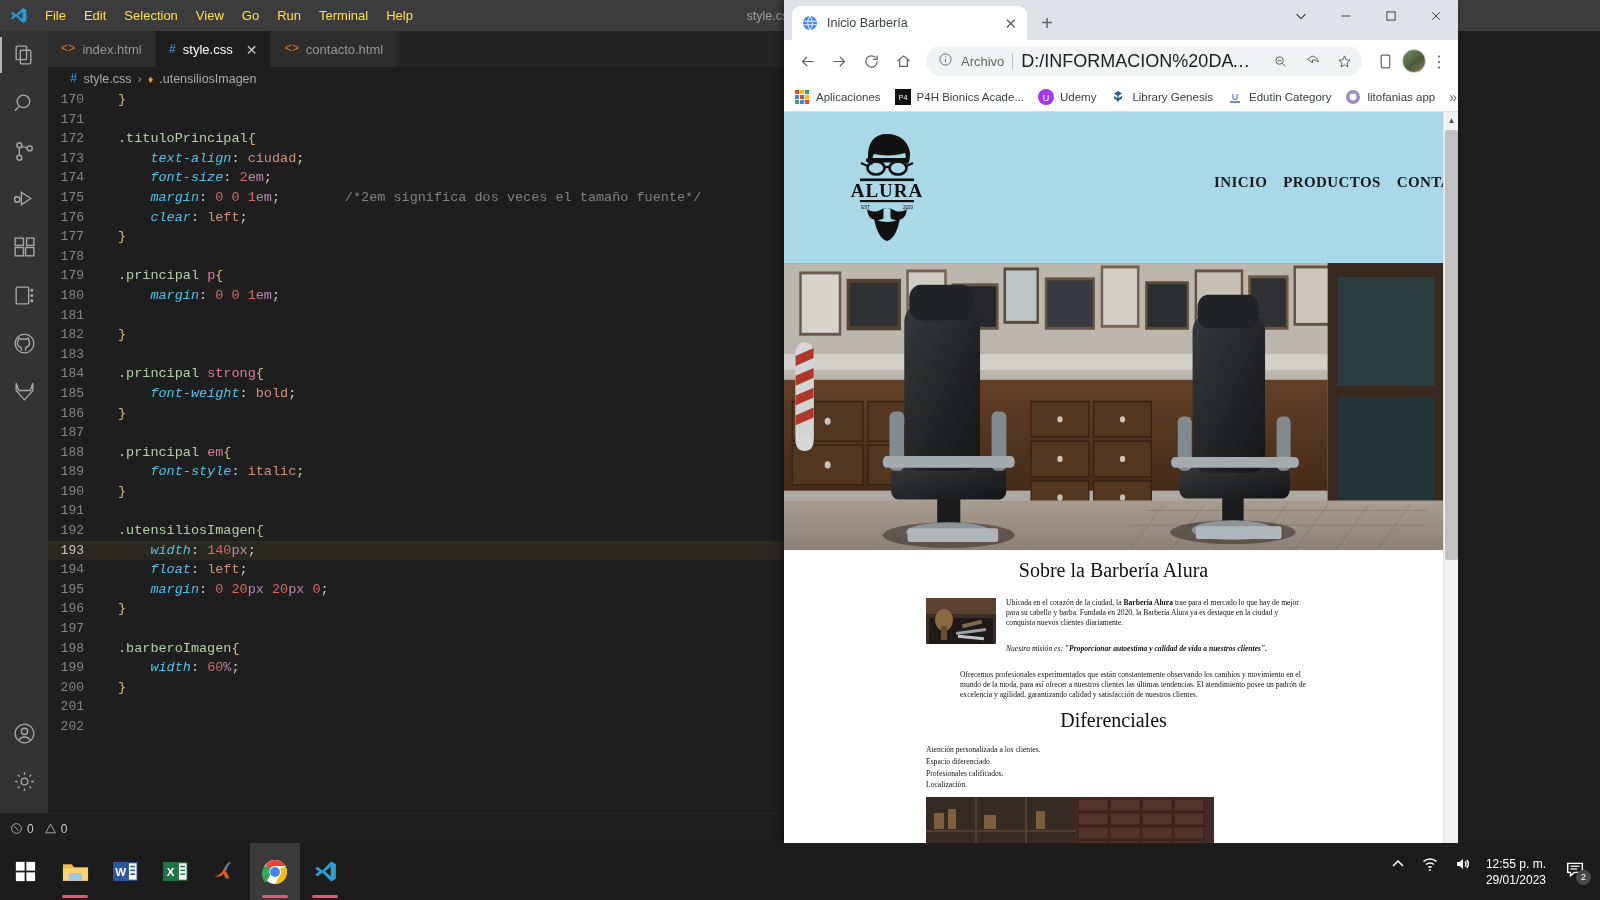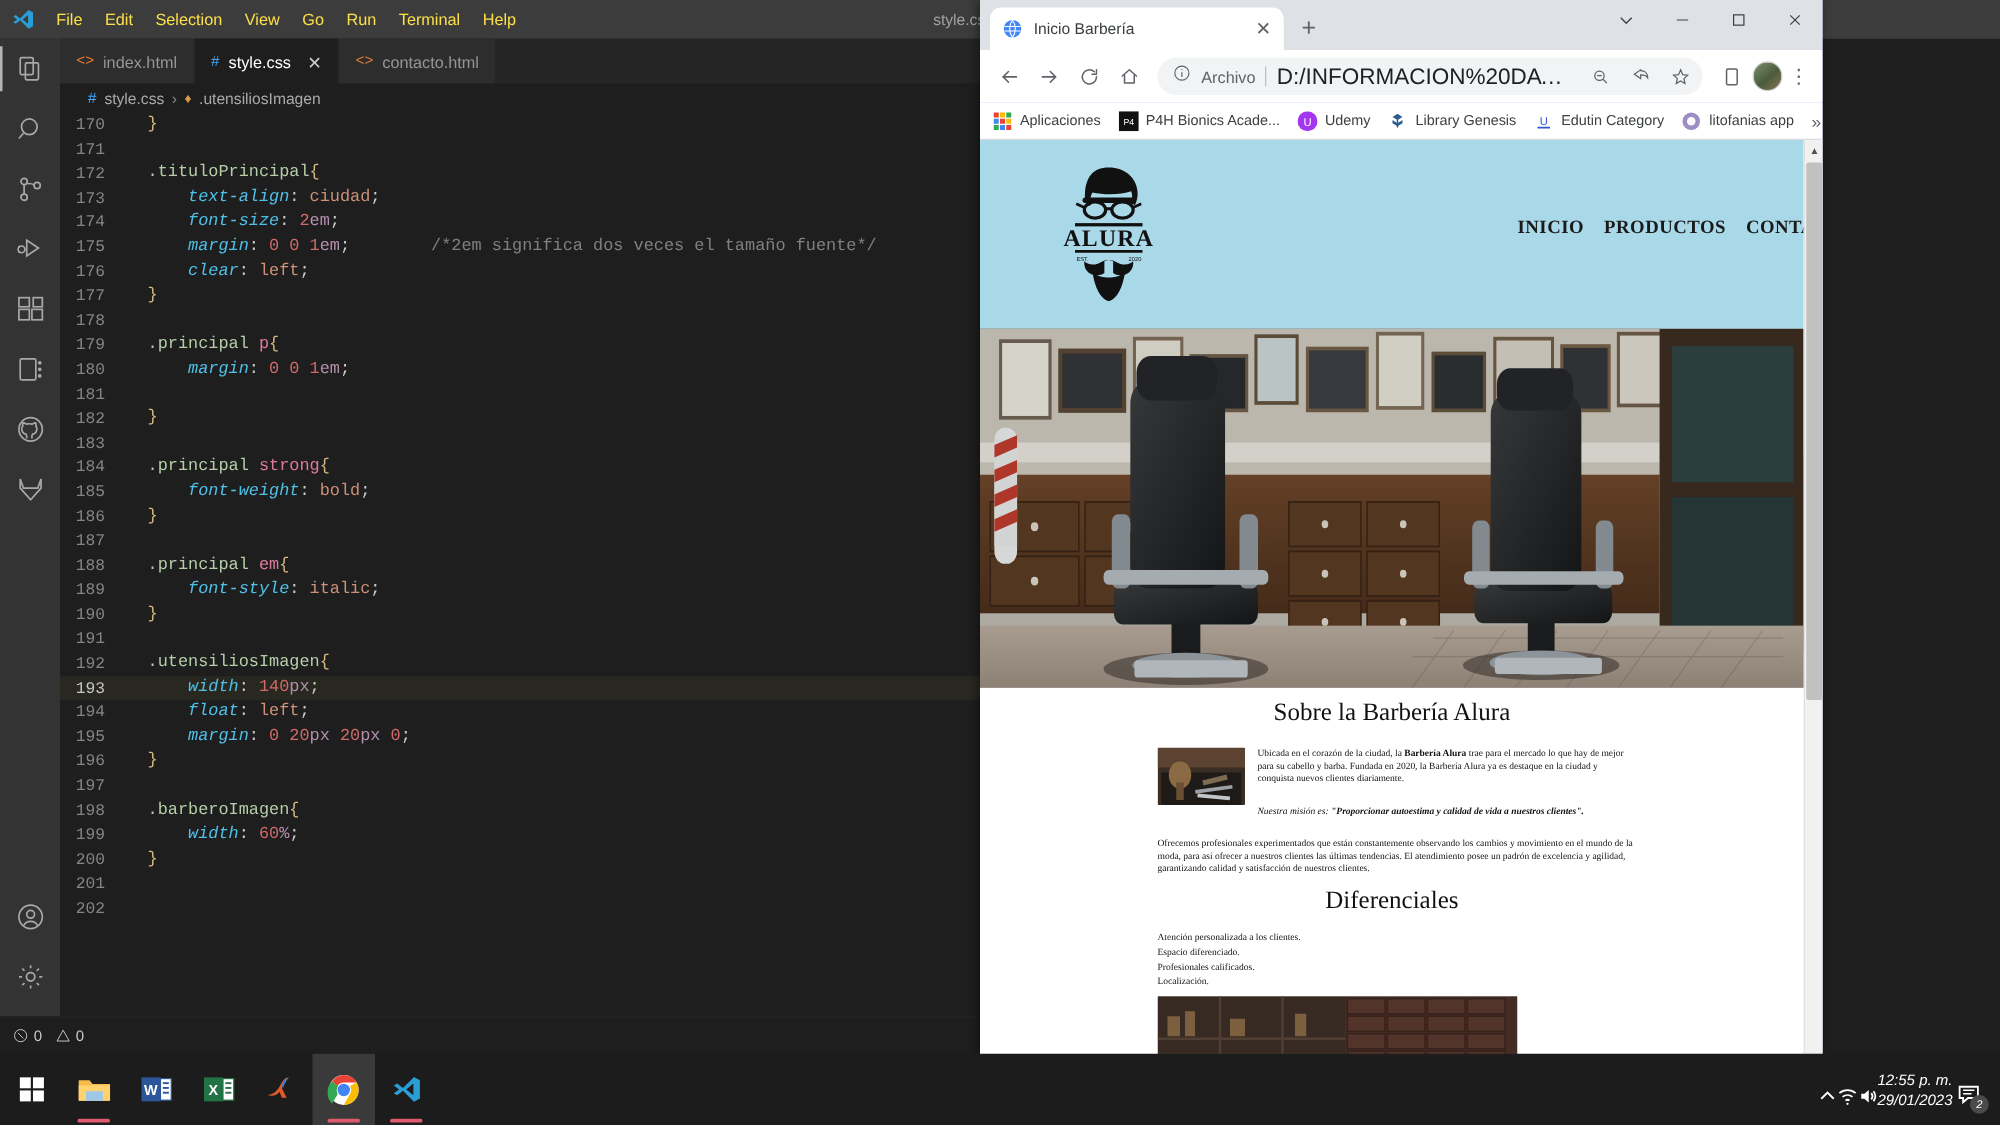--- a/index.html
+++ b/index.html
@@ -209,21 +209,21 @@
   .titulo {
     font-family: "Liberation Serif", serif;
     text-align: center; font-size: 20px; color: #111;
     margin: 9px 0 12px; font-weight: normal;
   }
   .principal { padding: 0 135px 0 142px; font-family: "Liberation Serif", serif; }
   .utensilios-img {
     width: 70px; height: 46px; float: left; margin: 0 10px 10px 0;
     border-radius: 1px; overflow: hidden;
   }
-  .principal p { font-size: 7.6px; line-height: 10px; color: #111; margin: 16px 0 9px; }
+  .principal p { font-size: 7.6px; line-height: 10px; color: #111; margin: 16px 0 9px; padding-left: 34px; }
   .principal strong { font-weight: bold; }
   .principal em { font-style: italic; }
   .lista {
     padding: 0 135px 0 142px; font-family: "Liberation Serif", serif;
     font-size: 7.6px; line-height: 11.8px; color: #111; list-style: none;
   }
   #barbero-wrap { padding: 6px 0 0 142px; }
   .barbero-img { width: 288px; height: 148px; overflow: hidden; }
 
   #page-scrollbar {
@@ -250,22 +250,22 @@
   .tb-app {
     width: 50px; height: 57px; display: flex; align-items: center; justify-content: center;
     position: relative;
   }
   .tb-app.active { background: #3a3a3a; }
   .tb-app.running::after {
     content: ""; position: absolute; bottom: 2px; left: 12px; width: 26px; height: 3px;
     background: #e05a6e; border-radius: 2px;
   }
   #tb-tray {
-    margin-left: auto; display: flex; align-items: flex-end; 
-    padding-right: 12px; color: #ffffff; font-size: 12px; font-style: italic;
+    margin-left: auto; display: flex; align-items: flex-start; gap: 16px;
+    padding-right: 12px; color: #ffffff; font-size: 12px;
   }
   .tray-ico svg { width: 16px; height: 16px; stroke: #ffffff; fill: none; stroke-width: 1.5; }
   #tb-clock { text-align: center; line-height: 16px; font-size: 12px; }
   #tb-notif { position: relative; width: 26px; height: 26px; display:flex; align-items:center; justify-content:center; }
   #tb-notif-badge {
     position: absolute; right: -3px; bottom: -3px; width: 15px; height: 15px;
     border-radius: 50%; background: #4a4a4a; color: #fff; font-size: 9px;
     display: flex; align-items: center; justify-content: center;
   }
 </style>

